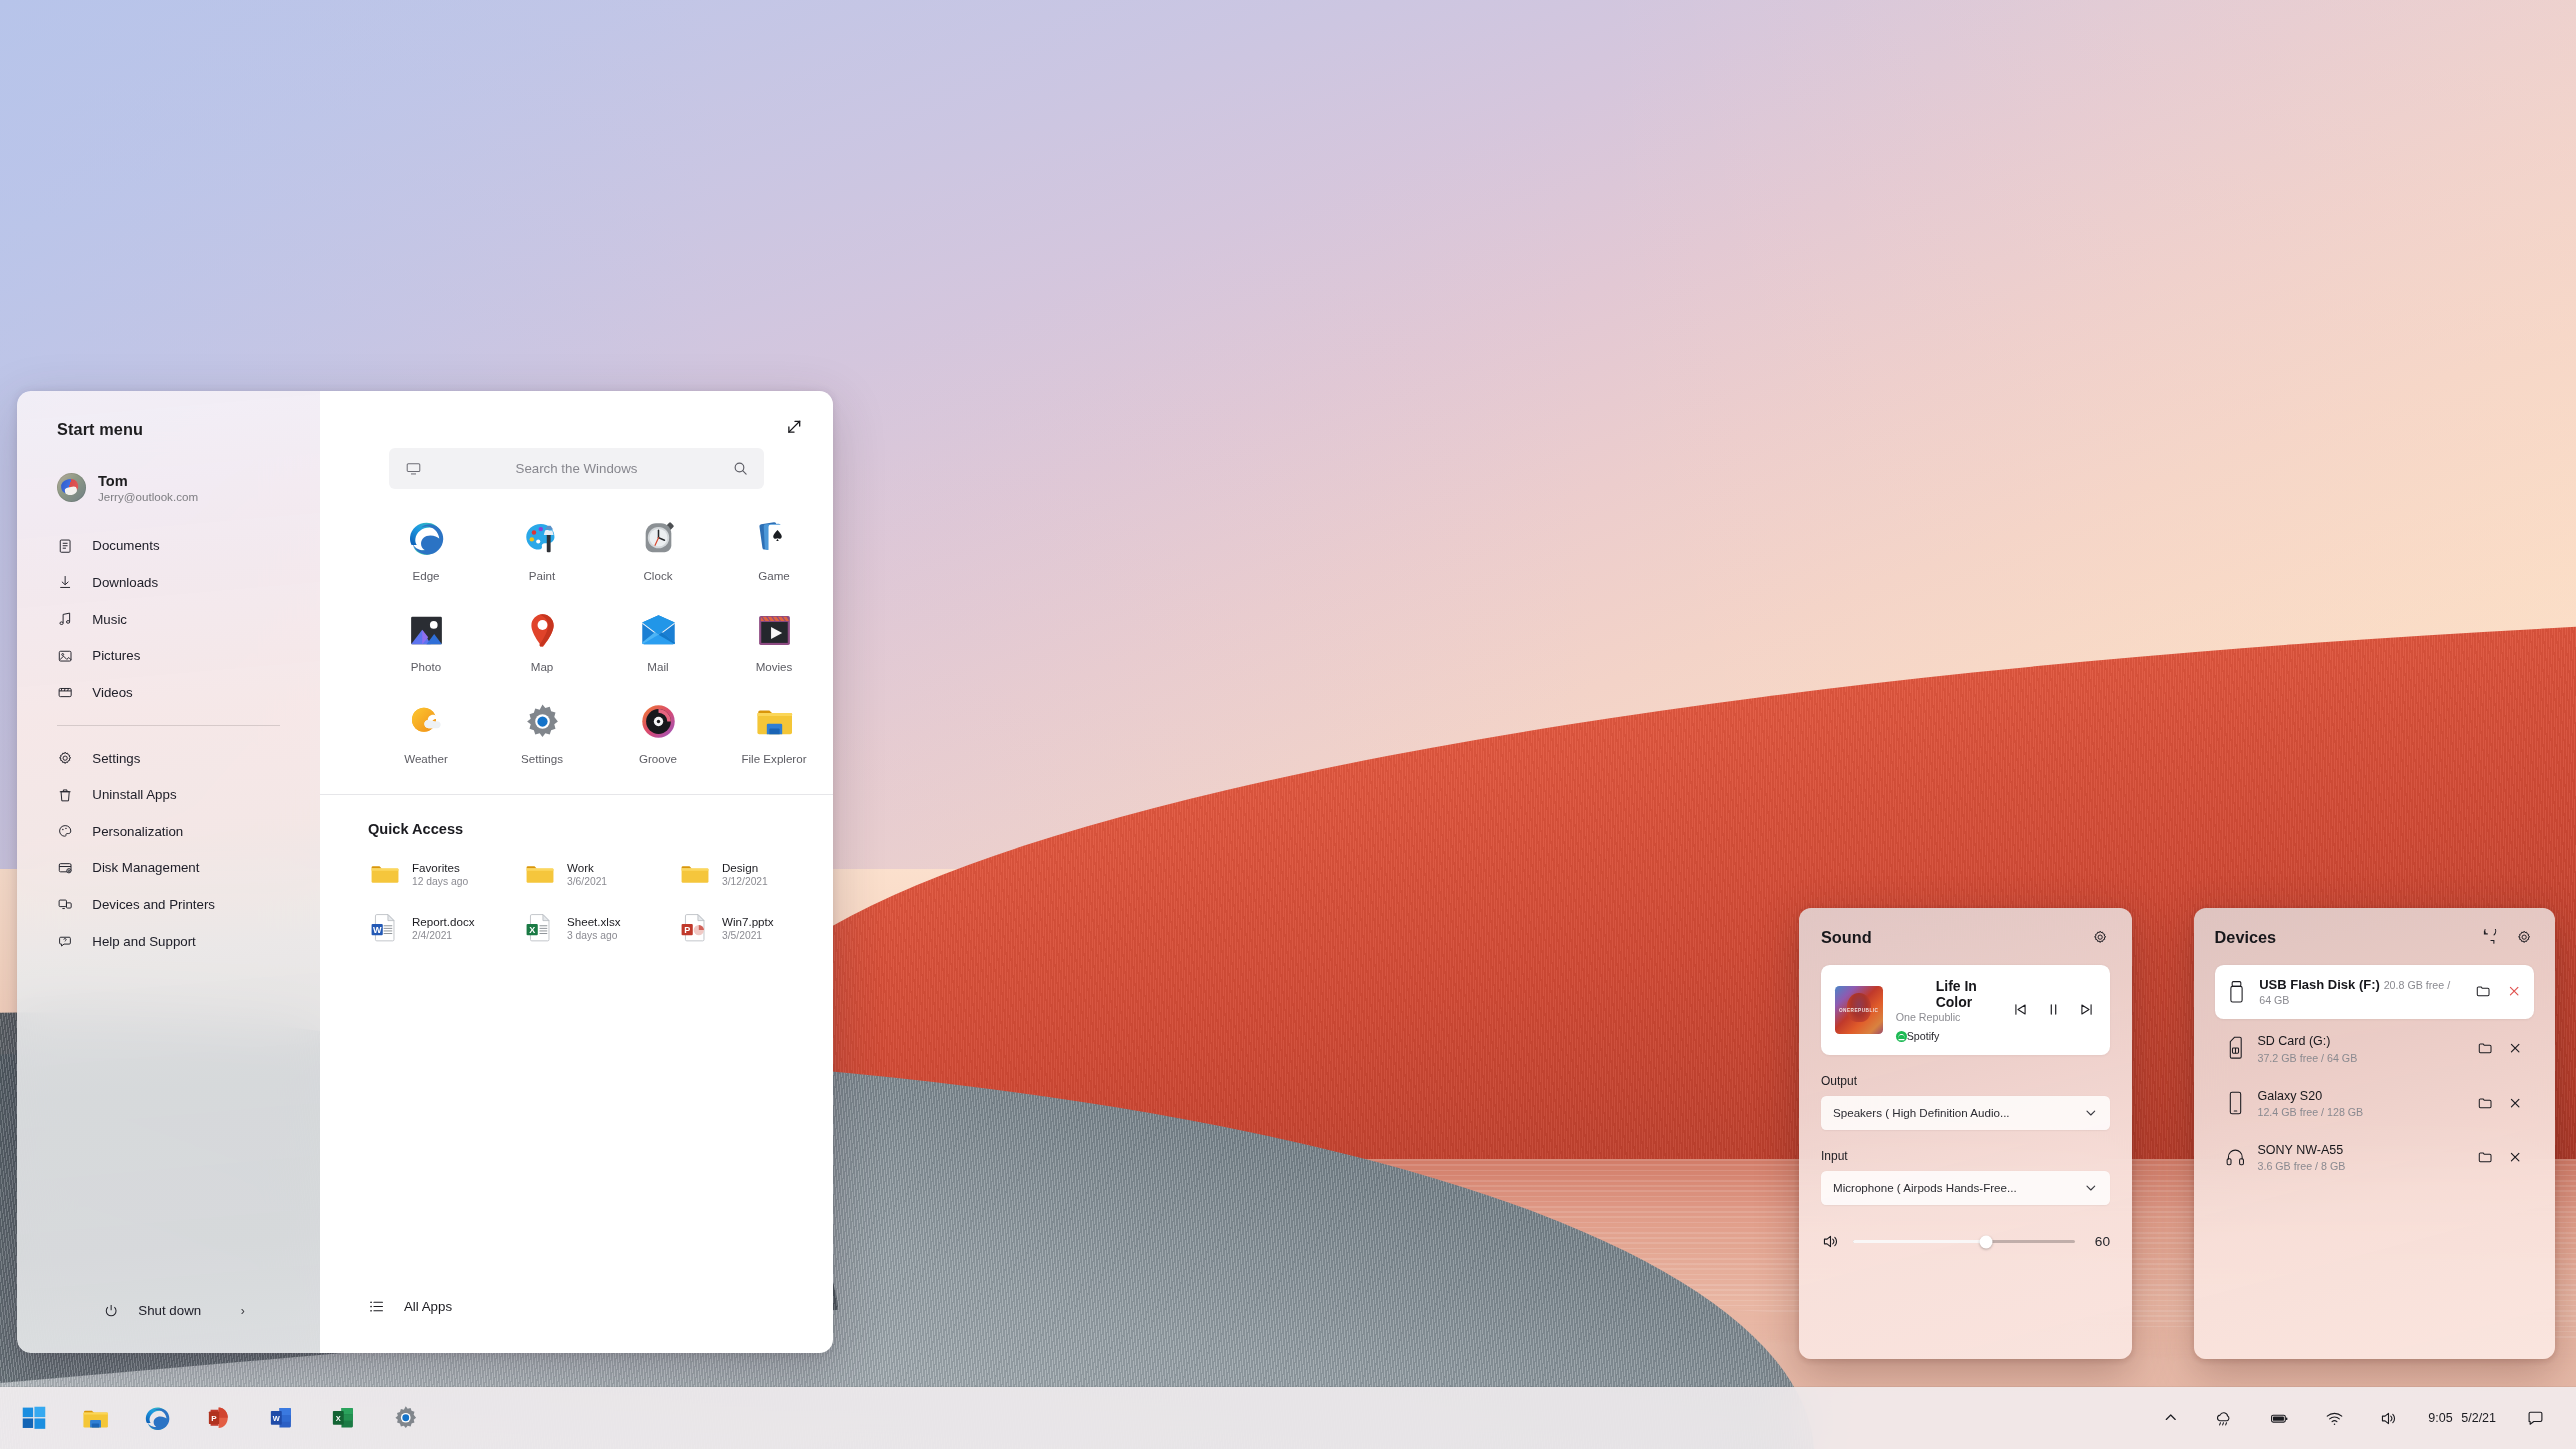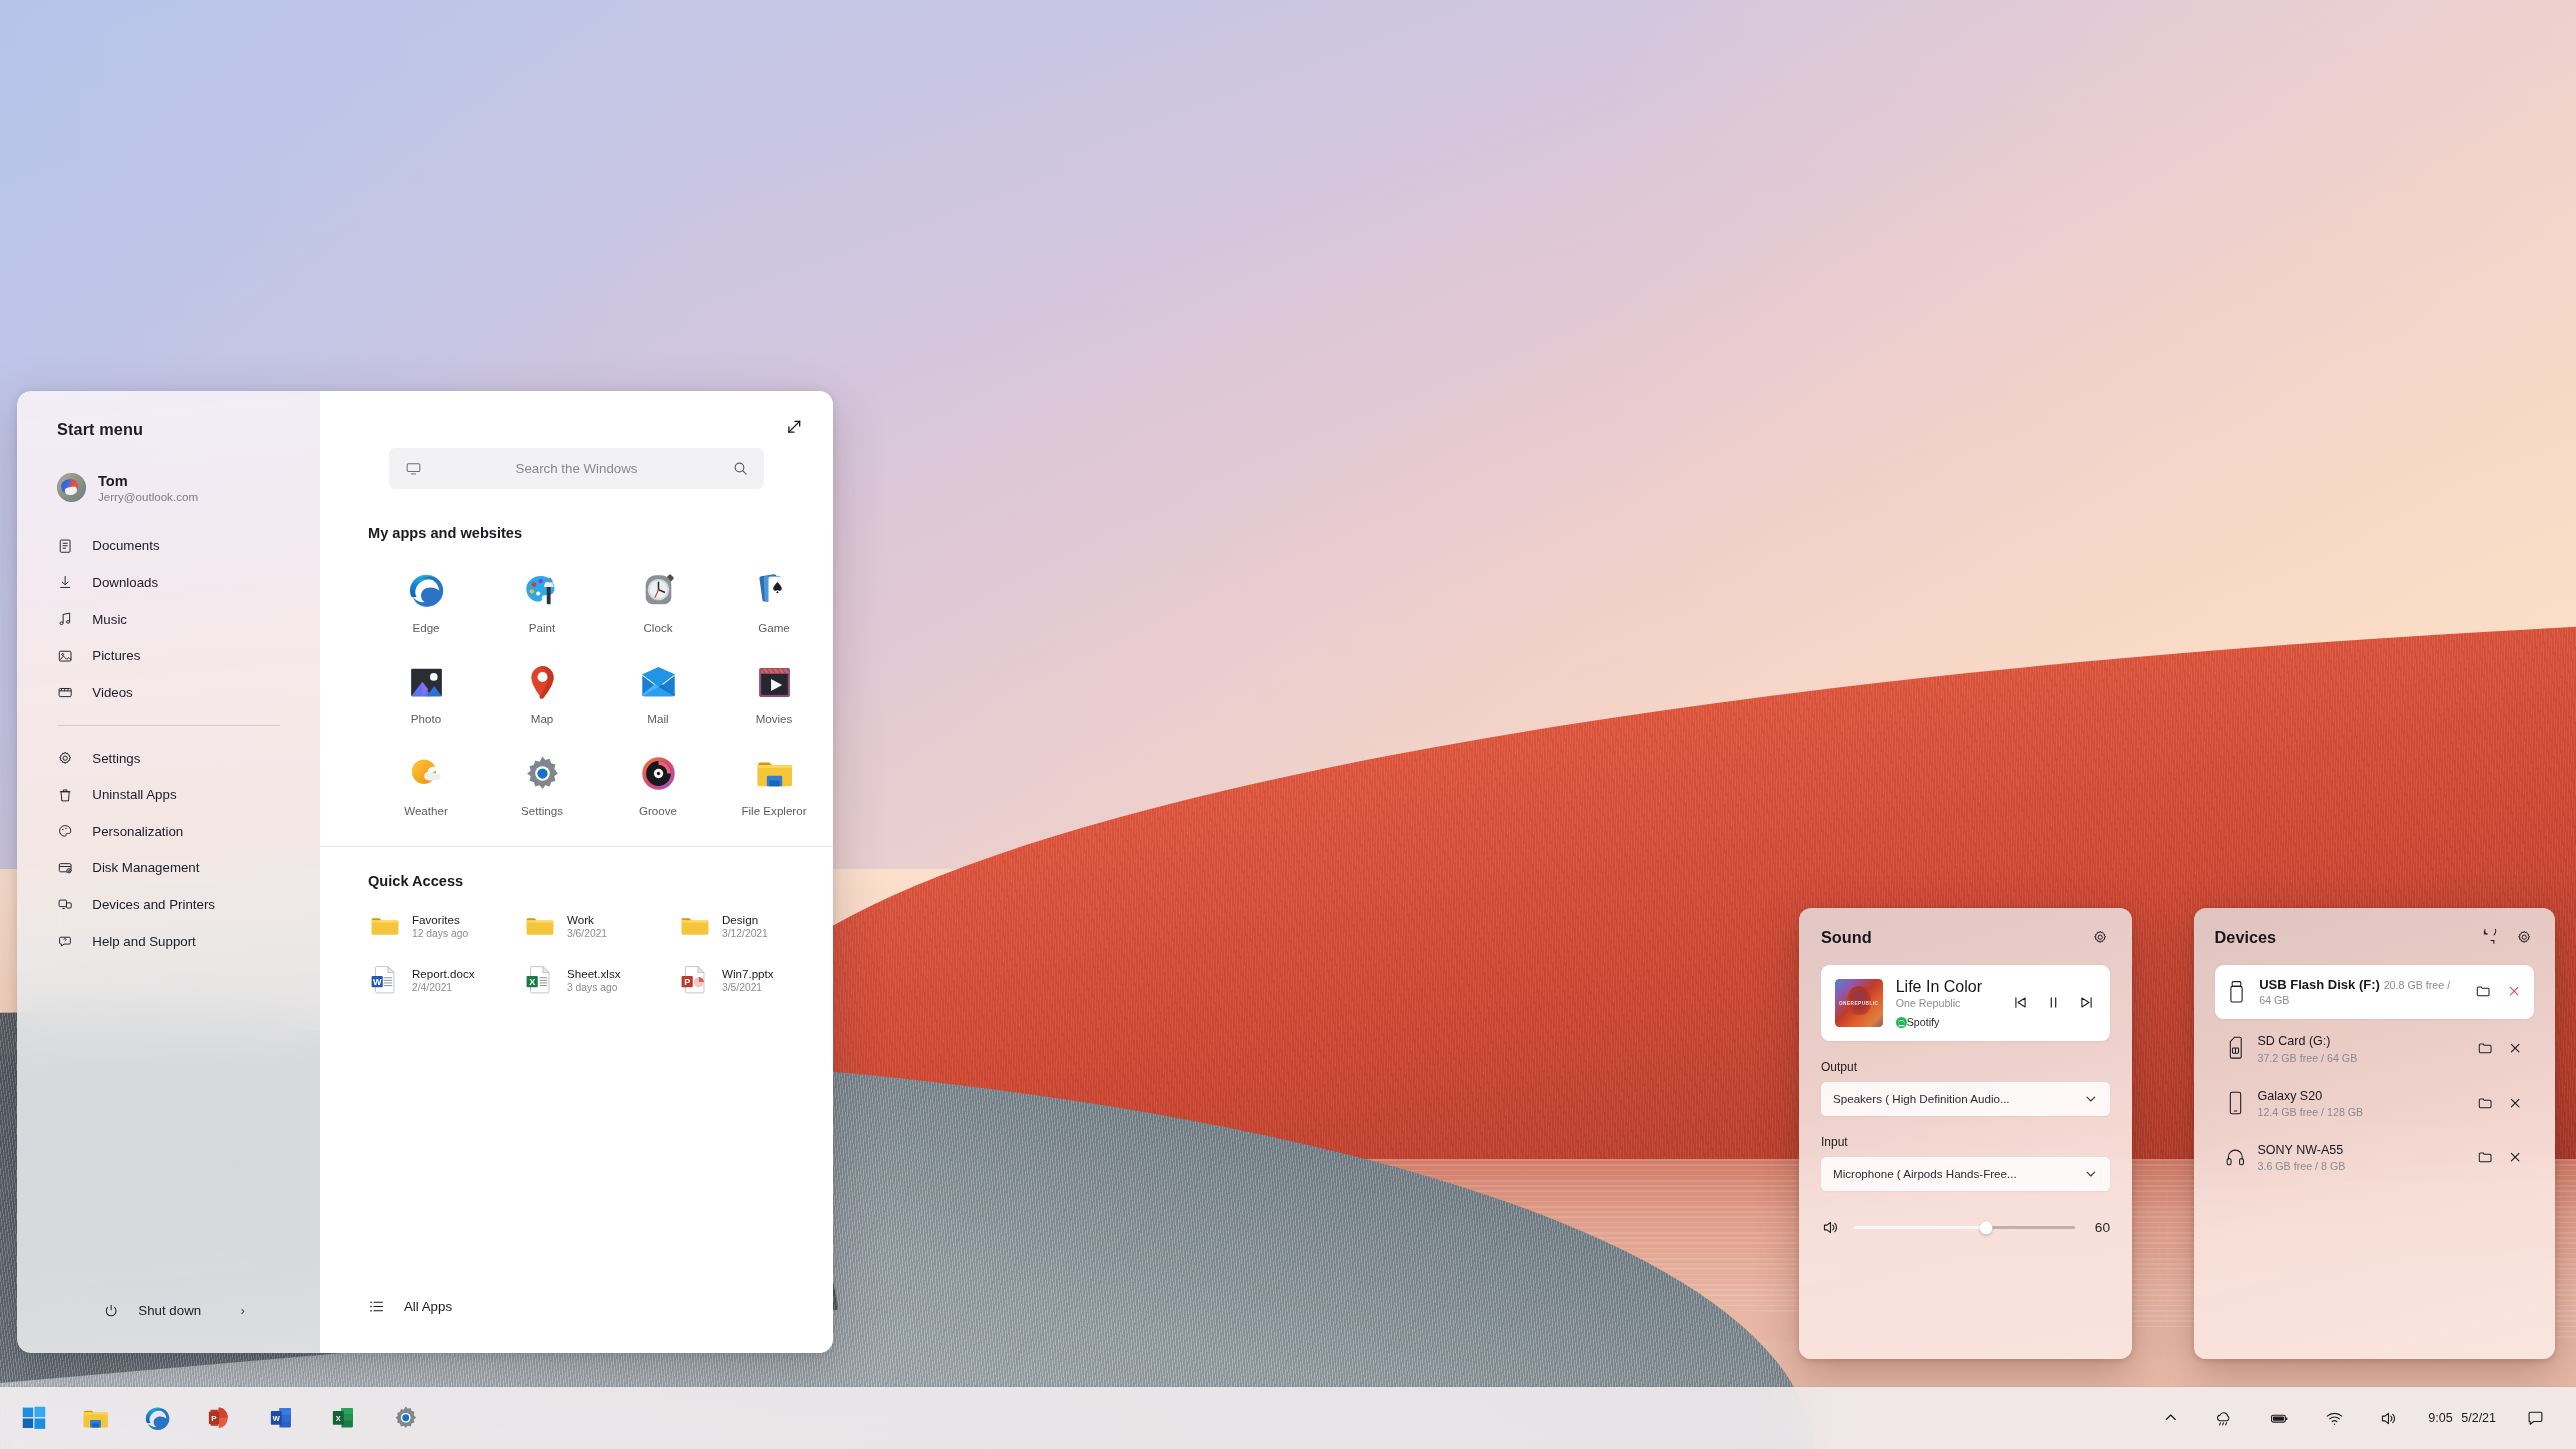--- a/index.html
+++ b/index.html
@@ -255,21 +255,21 @@
   .album::before{
     content:''; position:absolute; left:12px; top:6.9px; width:24px;height:29px;
     background:radial-gradient(ellipse at 50% 40%, #8e3b52 0%, #a8342c 45%, #c0402c 70%, rgba(192,64,44,0) 100%);
     border-radius:48% 48% 40% 40%;
   }
   .album .albtxt{
     position:absolute; left:0; right:0; top:22px; text-align:center;
     font-size:4.7px; letter-spacing:0.5px; color:#f0e2e0; font-weight:bold;
   }
   .now-info{ flex:1; display:flex; flex-direction:column; gap:1.7px; min-width:0; }
-  .now-title{ font-size:16px; font-weight:normal; color:#16161a; }
+  .now-title{ font-size:14px; font-weight:bold; color:#16161a;margin-left:40px; }
   .now-artist{ font-size:10.7px; color:#8c8c92; }
   .now-src{ display:flex; align-items:center; margin-top:5.2px; }
   .spot-dot{ width:11px;height:11px;border-radius:50%;background:#1db954; flex:none; position:relative; }
   .spot-dot::after{
     content:''; position:absolute; left:2.1px; top:3.4px; width:6.9px;height:4.3px;
     border-top:1px solid #fff; border-radius:50%/100% 100% 0 0;
     box-shadow:0 1.7px 0 -0.5px #fff;
   }
   .now-src .lb{ font-size:10.7px; color:#2a2a30; }
   .now-ctrls{ display:flex; align-items:center; gap:12px; flex:none; }
@@ -511,21 +511,20 @@
         <input type="text" placeholder="Search the Windows" style="">
         <span class="mag">
           <svg width="17" height="17" viewBox="0 0 20 20" fill="none" stroke="#5d5d65" stroke-width="1.35">
             <circle cx="8.8" cy="8.8" r="5.1"></circle>
               <line x1="12.6" y1="12.6" x2="16.6" y2="16.6" stroke-linecap="round"></line>
           </svg>
         </span>
       </div>
     </div>
 
-    <div class="sect-title">My apps and websites</div>
 
     <div class="apps-grid">
 
       <div class="app-cell">
         <span class="app-ico">
           <svg width="41" height="41" viewBox="0 0 48 48">
             <defs>
                 <linearGradient id="eg1" x1="0" y1="1" x2="1" y2="0">
               <stop offset="0" stop-color="#0b5cb5"></stop>
                   <stop offset="0.5" stop-color="#1d9ae0"></stop>

